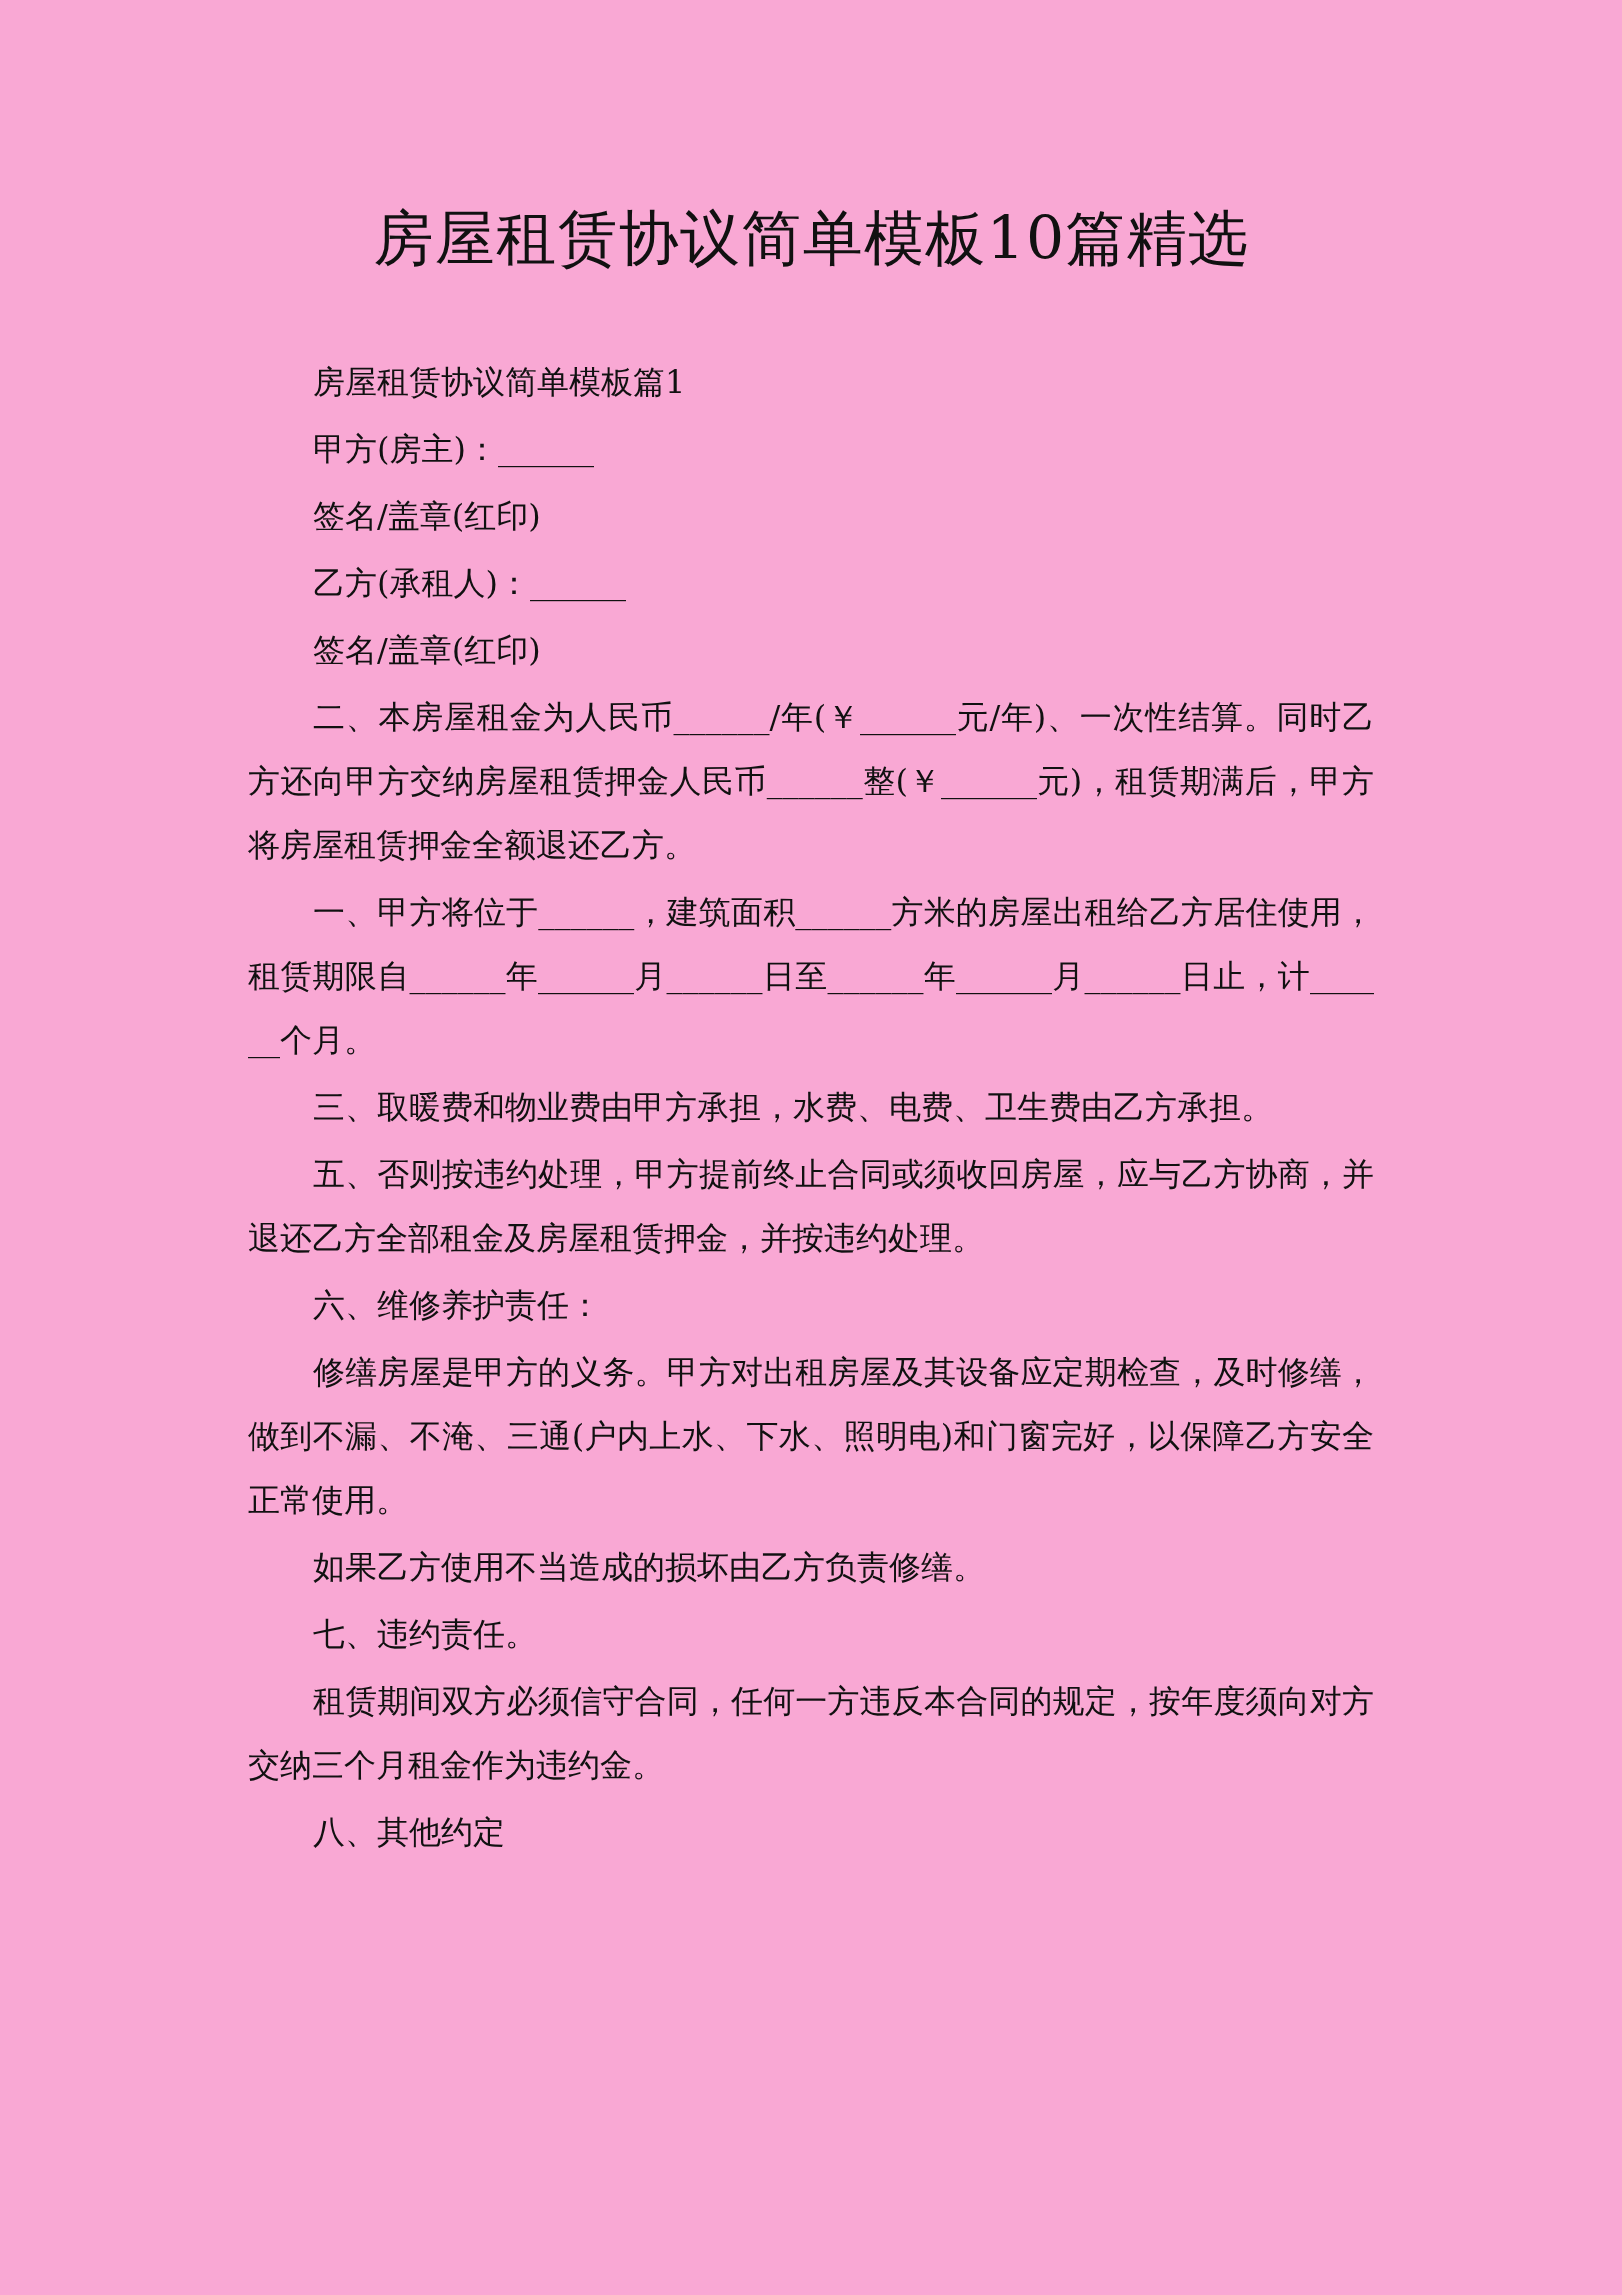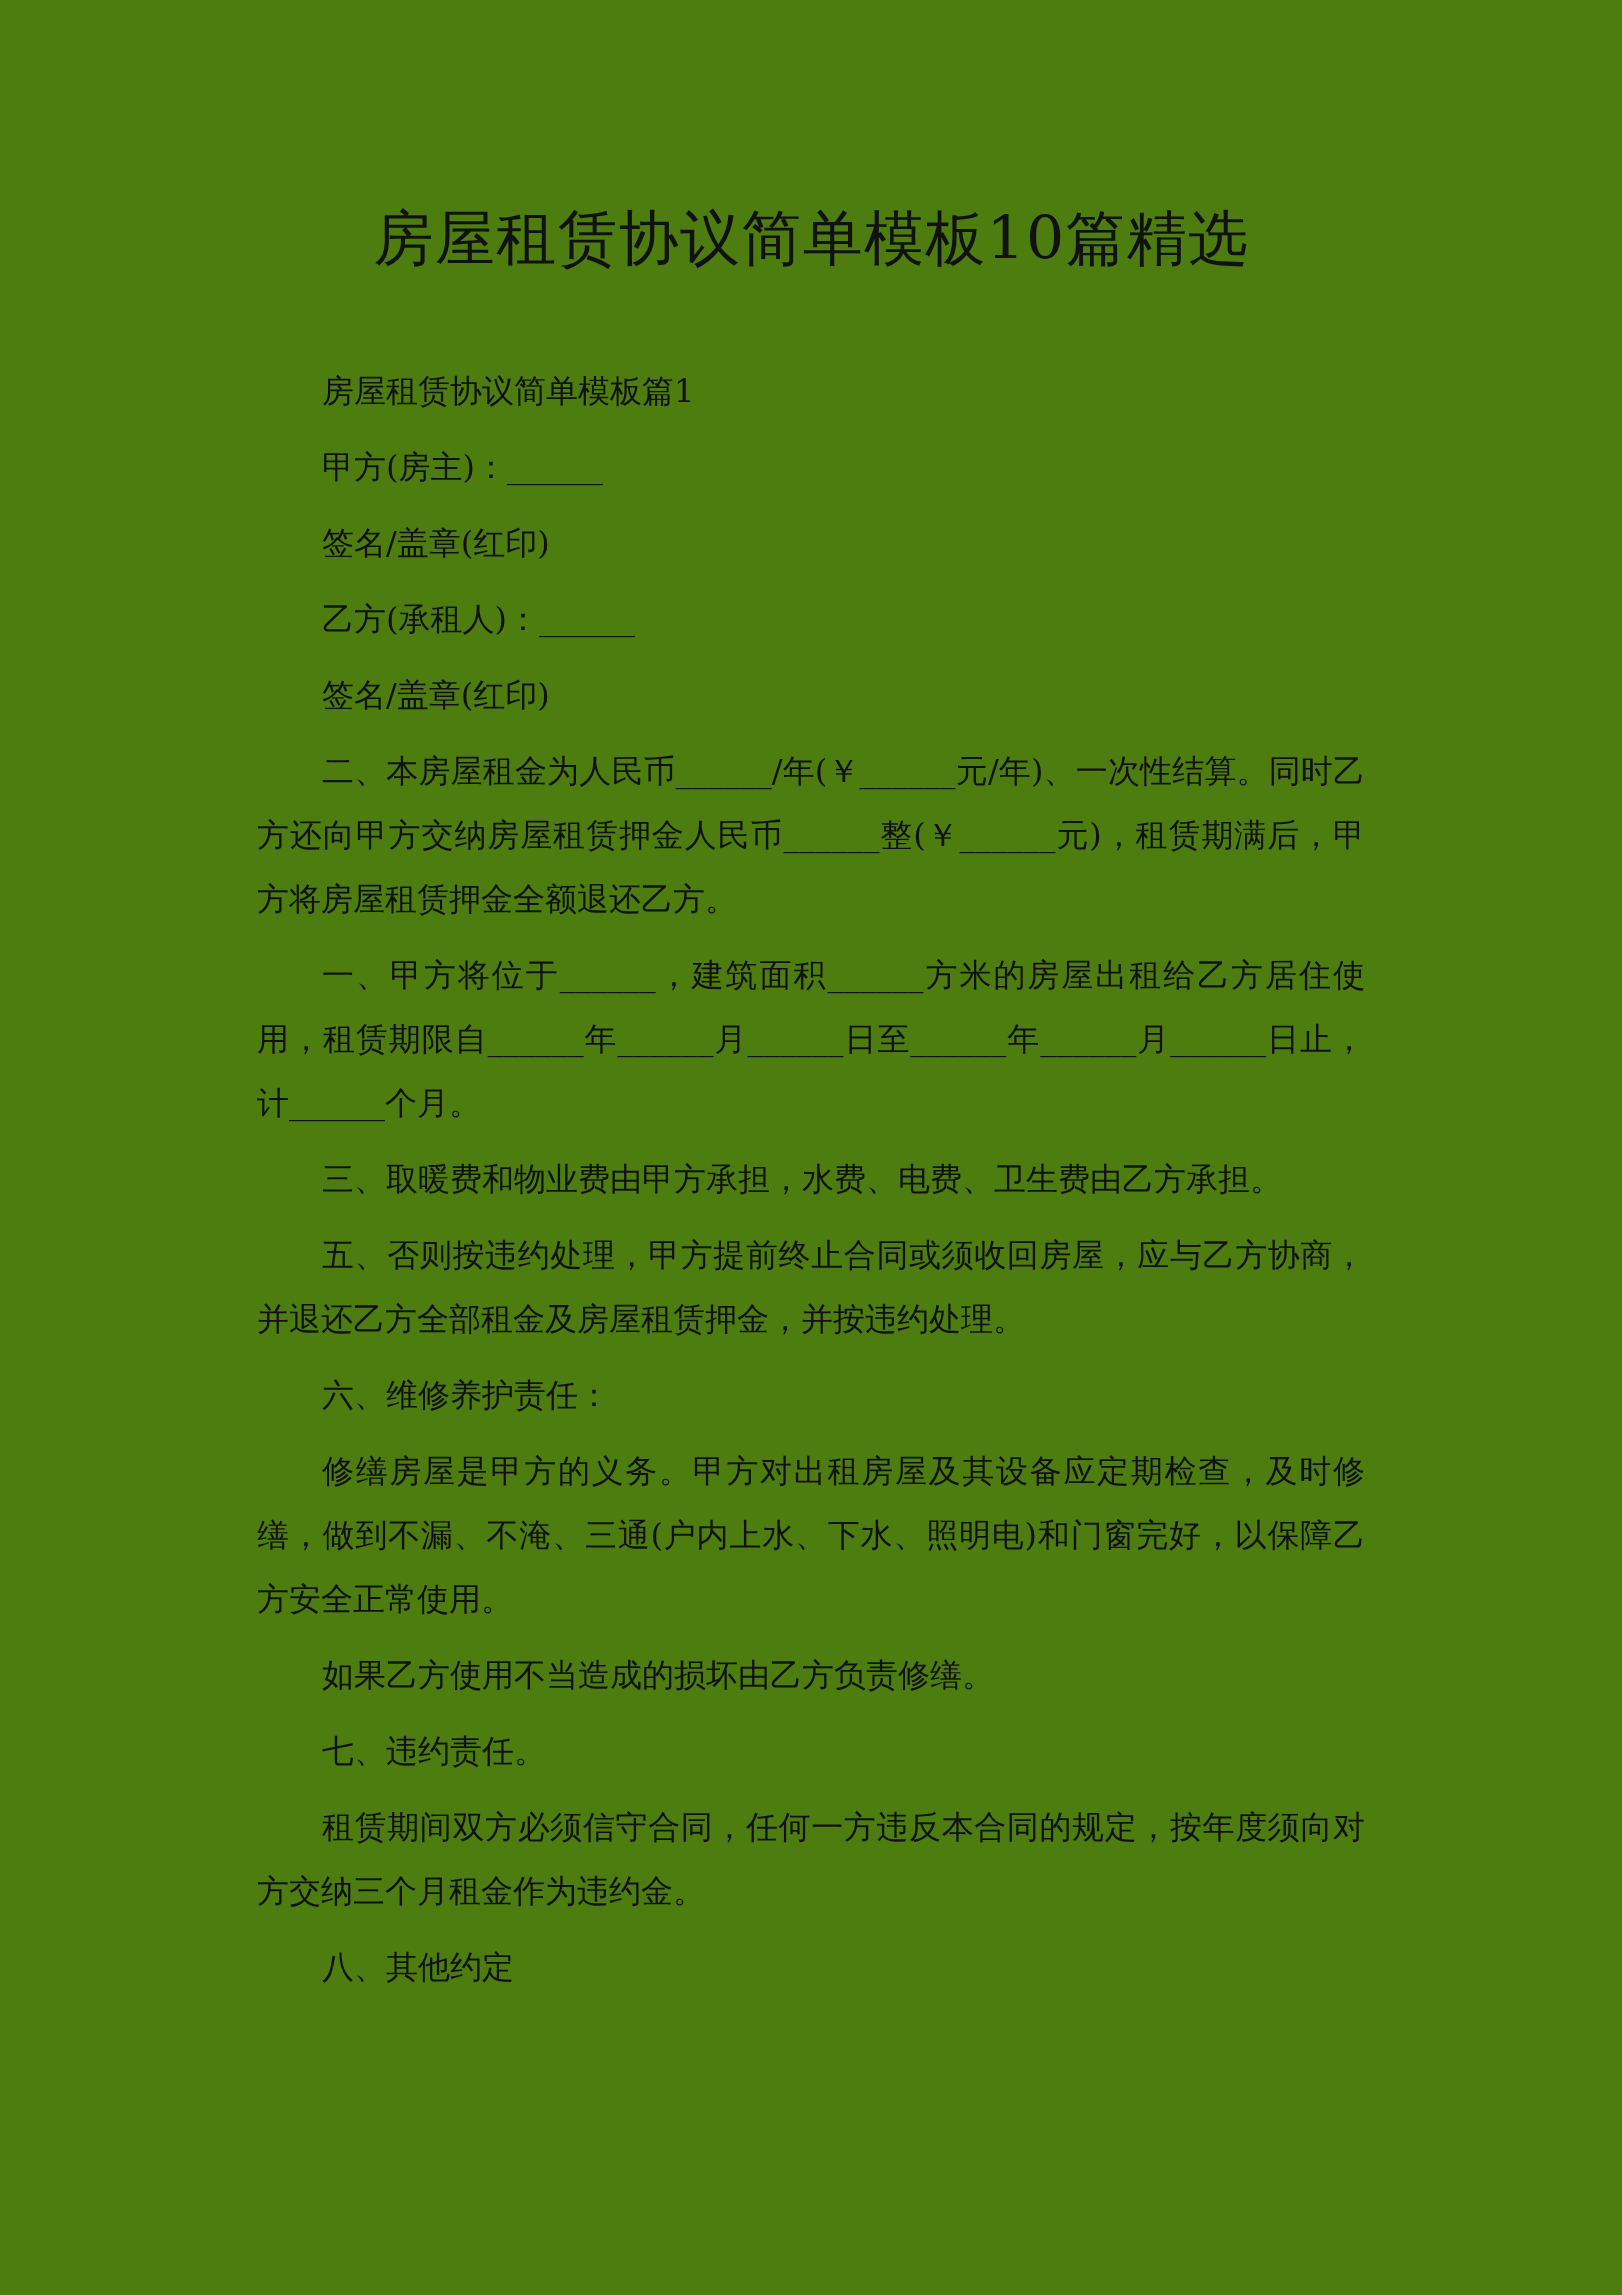--- a/index.html
+++ b/index.html
@@ -13,42 +13,42 @@
       position: relative;
       overflow: hidden;
       font-family: "DejaVu Serif", "Liberation Serif", serif;
       color: #111111;
     }
     .page {
       position: absolute;
       left: 0; top: 0;
       width: 1623px;
       height: 2295px;
-      background: #4d7c0f;
+      background: #f9a8d4;
     }
     .title {
       position: absolute;
       left: 0;
       width: 1623px;
       top: 196px;
       text-align: center;
       font-size: 60px;
       line-height: 85px;
       letter-spacing: 1.3px;
       font-weight: normal;
       margin: 0;
     }
     .body {
       position: absolute;
       left: 245px;
       top: 347px;
       width: 1132px;
     }
     .para {
-      margin: 12px;
+      margin: 3px;
       font-size: 32px;
       line-height: 64px;
       text-indent: 65px;
       text-align: justify;
       text-justify: inter-character;
       word-break: break-all;
       white-space: pre-wrap;
     }
   </style>
 </head>

